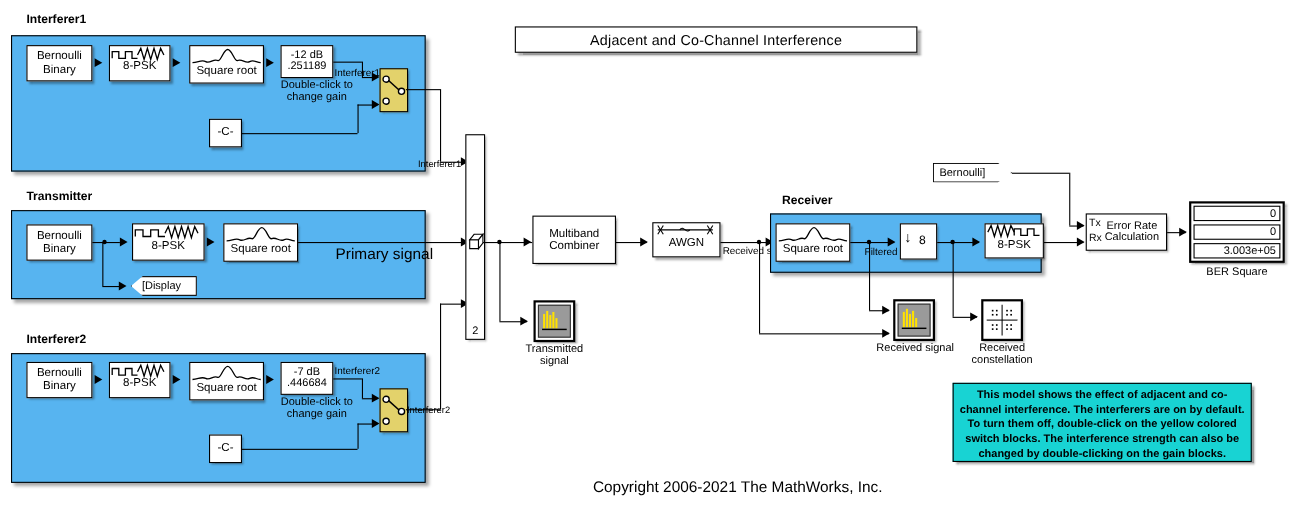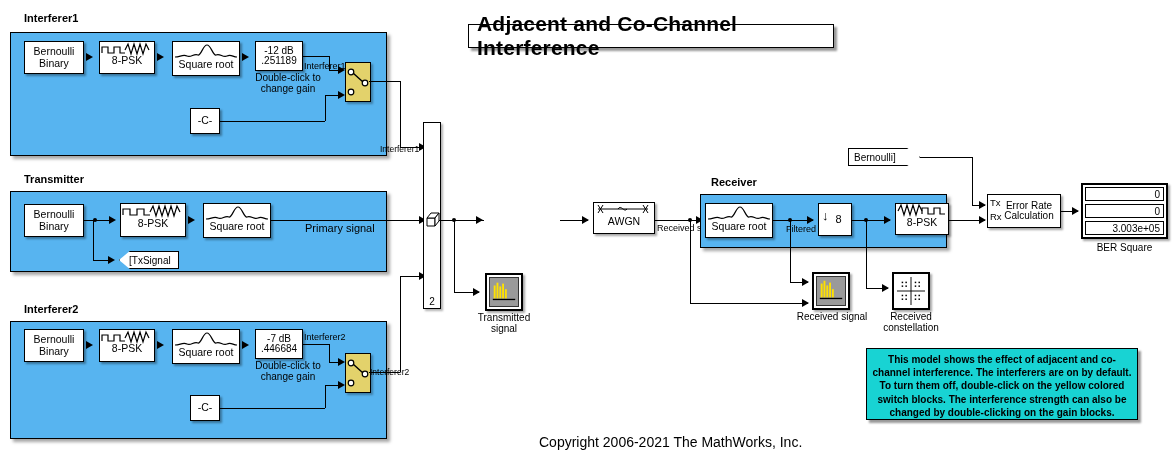--- a/index.html
+++ b/index.html
@@ -58,21 +58,21 @@
   }
 
   
   .txt{position:absolute;font-size:10px;white-space:pre-line;color:#000;}
   .txt.c{text-align:center;}
 
   
   .titlebox{
     position:absolute;background:#fff;border:1.5px solid #000;
     box-shadow:3px 3px 2px rgba(0,0,0,.4);
-    font-size:21px;font-weight:bold;letter-spacing:.2px;
+    font-size:13px;font-weight:normal;letter-spacing:.2px;
     display:flex;align-items:center;justify-content:center;
     padding:1px 8px;box-sizing:border-box;
   }
 
   
   .note{
     position:absolute;background:#18d3d3;border:1.5px solid #000;
     box-shadow:3px 3px 2px rgba(0,0,0,.4);
     font-size:10px;font-weight:bold;line-height:1.32;text-align:center;
     padding:4px 5px;box-sizing:border-box;color:#000;
@@ -196,27 +196,27 @@
   </svg>
   <div class="arw" style="left:188px;top:216px;"></div>
 
   <div class="blk" style="left:203px;top:203px;width:68px;height:35px;">
     <span class="lbl" style="margin-top:12px;">Square root</span>
   </div>
   <svg class="icon-svg" style="left:205px;top:205px;" width="64" height="18">
     <path d="M1,14 C6,14 9,11 13,13 C17,15 20,10 24,12 C27,13 29,2 33,2 C37,2 39,13 42,12 C46,10 49,15 53,13 C57,11 59,14 63,14" fill="none" stroke="#000" stroke-width="1.2"></path>
   </svg>
 
-  <div class="txt" style="left:305px;top:222px;font-size:11px;">Primary signal</div>
+  <div class="txt" style="left:305px;top:222px;font-size:14px;">Primary signal</div>
 
   <div class="ln vl" style="left:93px;top:220px;height:40px;"></div>
   <div class="ln hl" style="left:93px;top:260px;width:17px;"></div>
   <div class="arw" style="left:108px;top:256px;"></div>
   <div class="tagblk tag-left" style="left:119px;top:251px;width:60px;height:18px;">
-    <span>[TxSignal</span>
+    <span>[Display</span>
   </div>
 
   <div class="ln hl" style="left:271px;top:220px;width:154px;"></div>
   <div class="arw" style="left:419px;top:216px;"></div>
 
   <div class="subsys-title" style="left:24px;top:303px;">Interferer2</div>
   <div class="subsys" style="left:10px;top:321px;width:375px;height:116px;"></div>
 
   <div class="blk" style="left:24px;top:329px;width:60px;height:33px;">
     <span class="lbl">Bernoulli
@@ -303,20 +303,24 @@
         <rect x="7" y="5" width="2" height="17" fill="#ffe100"></rect>
         <rect x="10" y="9" width="2" height="13" fill="#ffe100"></rect>
         <rect x="13" y="6" width="2" height="16" fill="#ffe100"></rect>
         <rect x="16" y="12" width="2" height="10" fill="#ffe100"></rect>
         <line x1="3" y1="23" x2="27" y2="23" stroke="#000" stroke-width="1.4"></line>
       </svg>
     </div>
   </div>
   <div class="txt c" style="left:468px;top:312px;width:72px;">Transmitted signal</div>
 
+  <div class="blk" style="left:484px;top:196px;width:76px;height:44px;">
+    <span class="lbl">Multiband
+Combiner</span>
+  </div>
   <div class="ln hl" style="left:560px;top:220px;width:28px;"></div>
   <div class="arw" style="left:582px;top:216px;"></div>
 
   <div class="blk" style="left:593px;top:202px;width:62px;height:32px;">
     <span class="lbl" style="margin-top:7px;">AWGN</span>
   </div>
   <svg class="icon-svg" style="left:596px;top:204px;" width="56" height="12">
     <line x1="2" y1="5" x2="52" y2="5" stroke="#000" stroke-width="1"></line>
     <line x1="2" y1="1" x2="7" y2="9" stroke="#000" stroke-width="1"></line>
     <line x1="7" y1="1" x2="2" y2="9" stroke="#000" stroke-width="1"></line>

